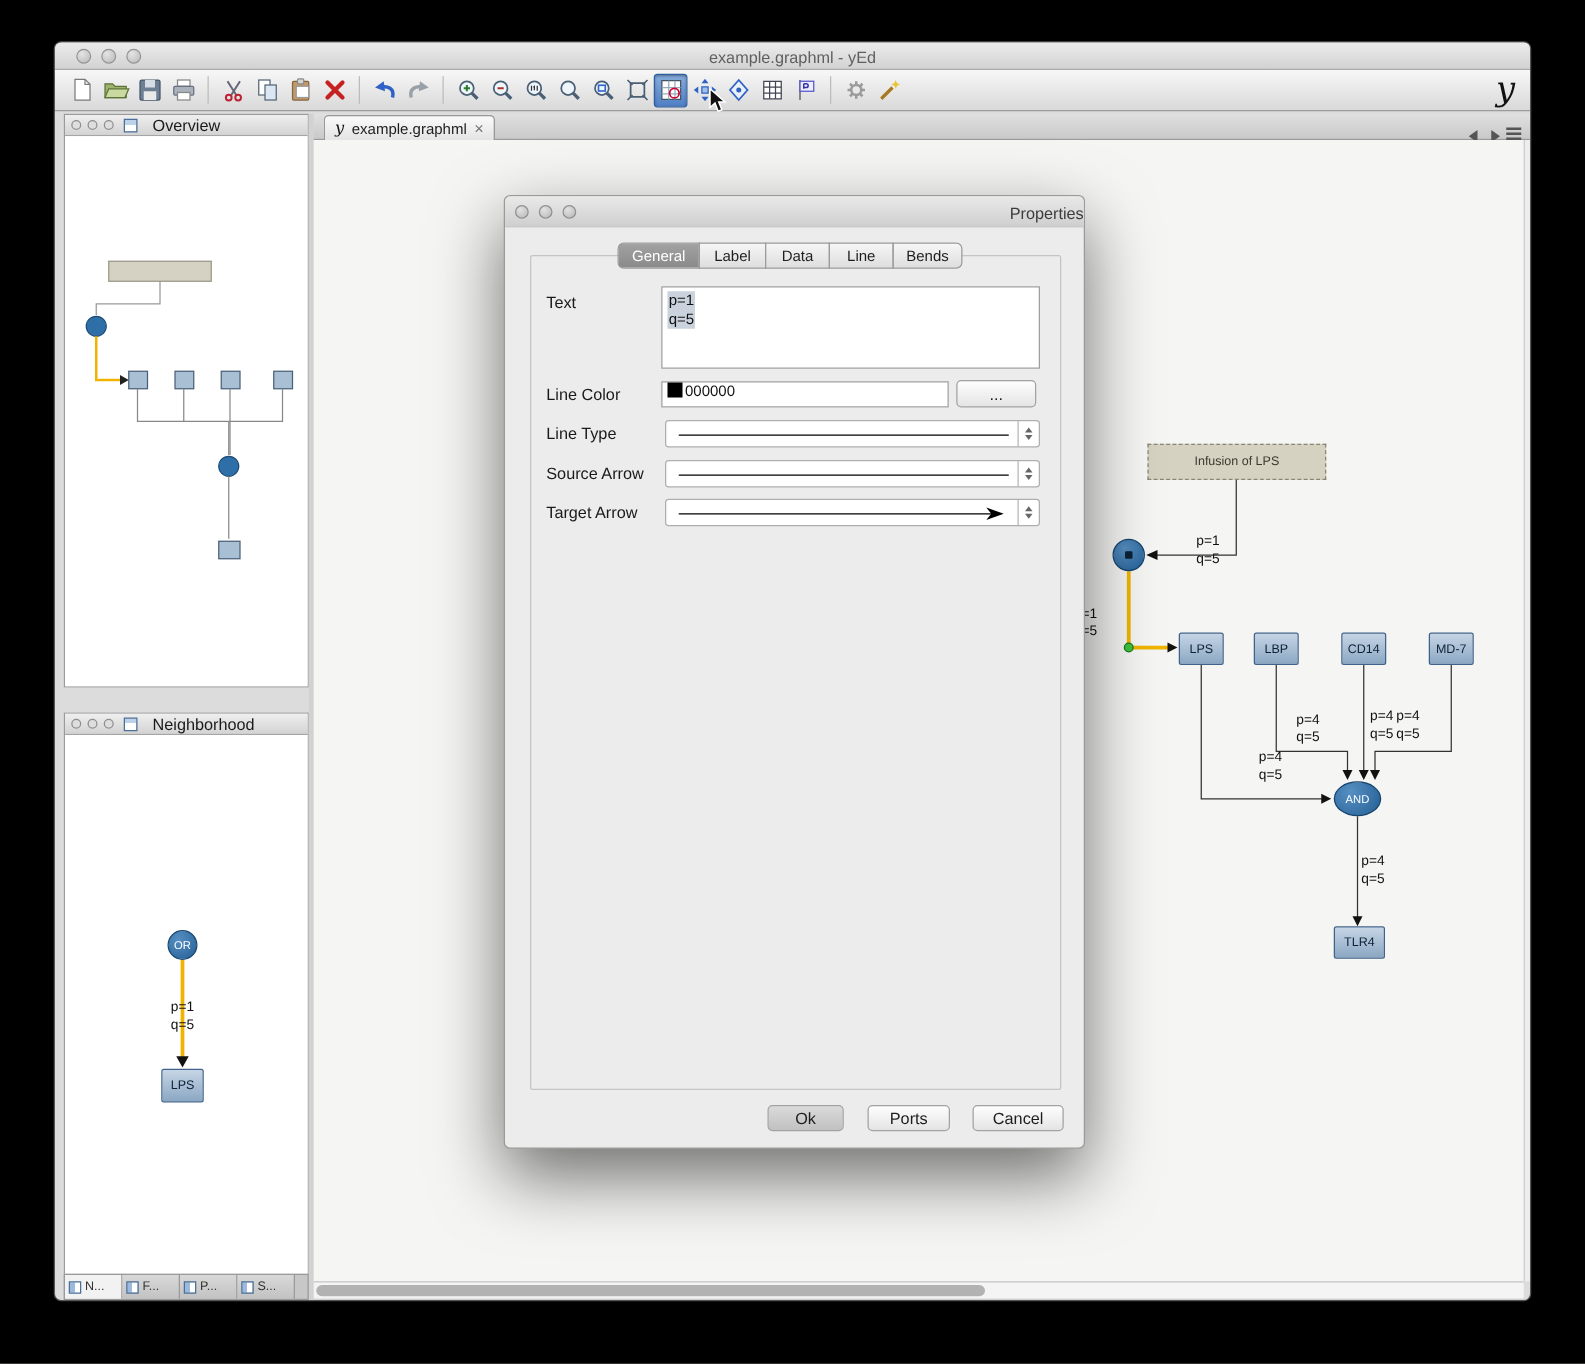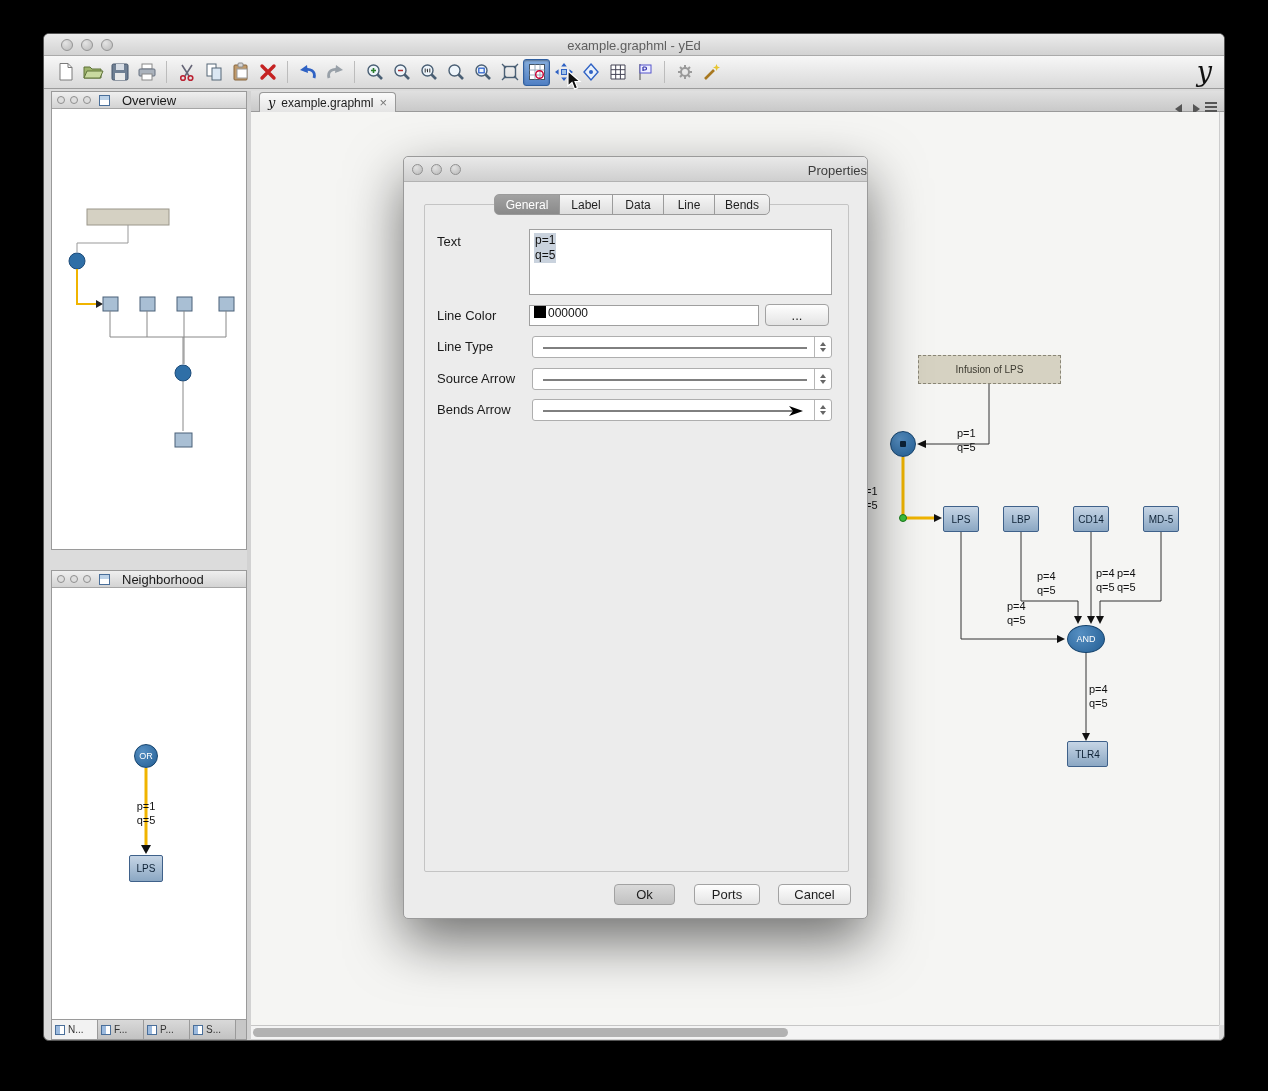--- a/index.html
+++ b/index.html
@@ -407,21 +407,21 @@
     <div class="gnode" style="left:692px;top:394px;width:36px;height:26px">
         <span>LPS</span>
       </div>
     <div class="gnode" style="left:752px;top:394px;width:36px;height:26px">
         <span>LBP</span>
       </div>
     <div class="gnode" style="left:822px;top:394px;width:36px;height:26px">
         <span>CD14</span>
       </div>
     <div class="gnode" style="left:892px;top:394px;width:36px;height:26px">
-        <span>MD-5</span>
+        <span>MD-7</span>
       </div>
 
     <div class="elabel" style="left:756px;top:487px">
       <div>p=4</div>
       <div>q=5</div>
     </div>
     <div class="elabel" style="left:786px;top:457px">
       <div>p=4</div>
       <div>q=5</div>
     </div>
@@ -500,21 +500,21 @@
     <div class="combo" style="top:211px">
       <svg width="272" height="20" viewBox="0 0 272 20">
           <line x1="4" y1="10" x2="268" y2="10" stroke="#000"></line>
         </svg>
       <span class="stepper">
           <i class="st-up"></i>
           <i class="st-dn"></i>
         </span>
     </div>
 
-    <div class="flabel" style="left:33px;top:245px">Bends Arrow</div>
+    <div class="flabel" style="left:33px;top:245px">Target Arrow</div>
     <div class="combo" style="top:242px">
       <svg width="272" height="20" viewBox="0 0 272 20">
         <line x1="4" y1="10" x2="258" y2="10" stroke="#000"></line>
         <path d="M250 5l14 5-14 5 4-5z" fill="#000"></path>
       </svg>
       <span class="stepper">
           <i class="st-up"></i>
           <i class="st-dn"></i>
         </span>
     </div>

